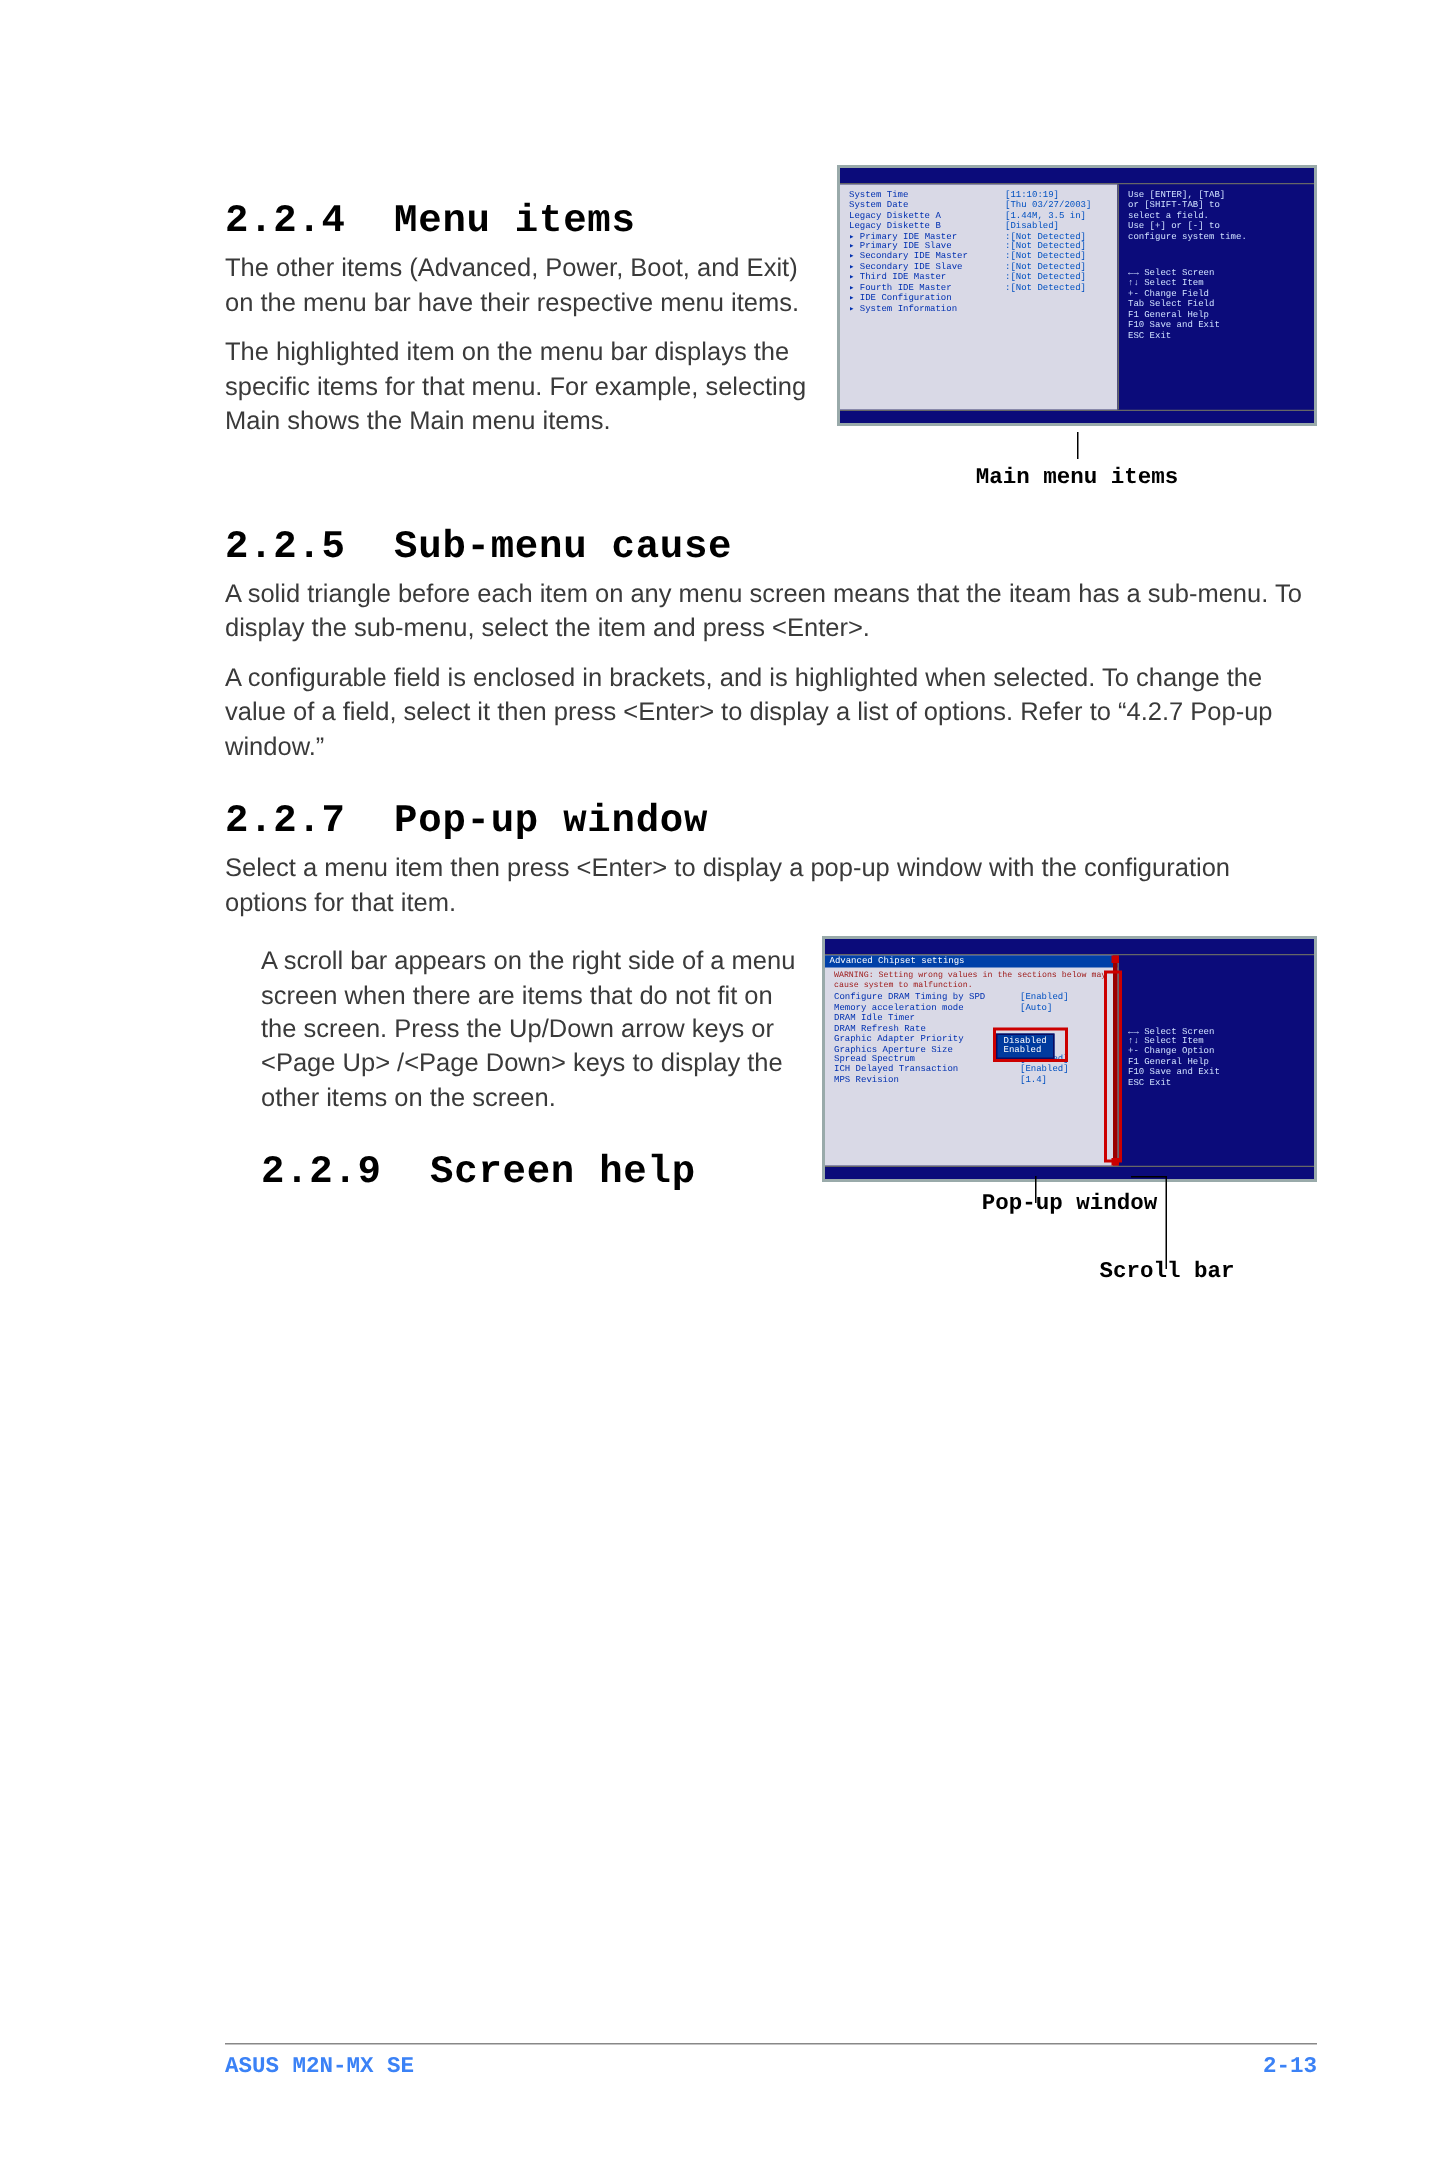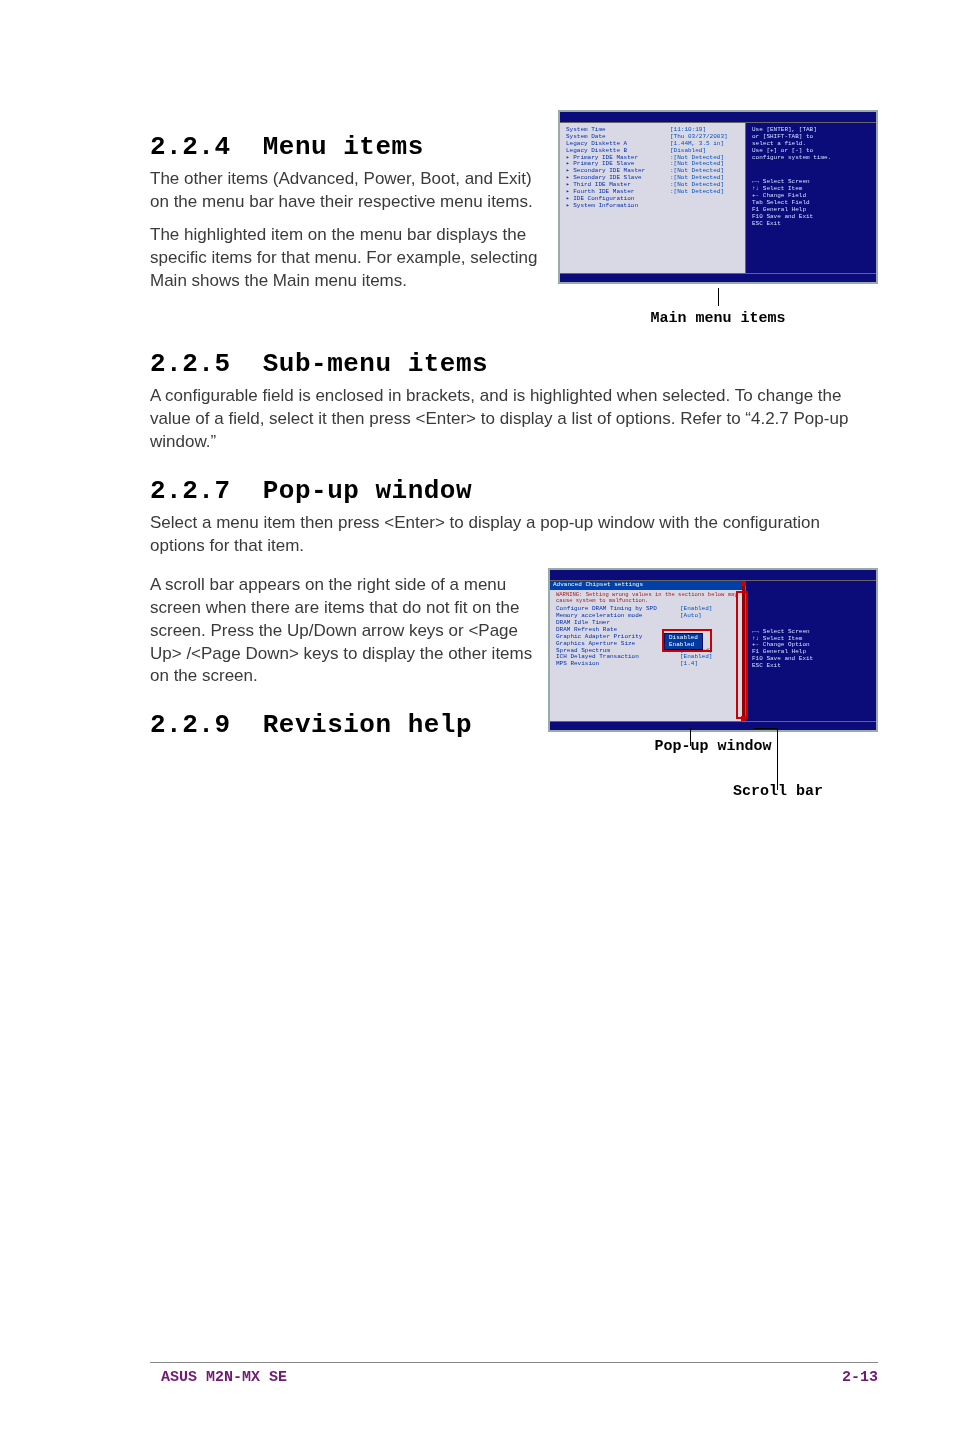--- a/index.html
+++ b/index.html
@@ -58,21 +58,21 @@
   .biitem { white-space:nowrap; }
   .bival { color:#0050c0; }
   .bios-foot { height:10px; background:#0b0b7a; border-top:1px solid #666;}
   .mini-caption { margin-top: 26px; position: relative;}
   .mini-caption::before {
     content:"";
     position:absolute; left:50%; top:-22px; width:1px; height:18px; background:#000;
   }
 
   .row2 { display:flex; gap:8px; align-items:flex-start; }
-  .row2-left { flex:1; }
+  .row2-left { flex:1;margin-left:24px; }
   .row2-right { width:330px; flex:0 0 auto; position:relative; }
 
   .bios2 { height:160px; }
   .bios2 .bios-left { position:relative;}
   .bios2 .select-dd {
     background:#003a9e; color:#fff; border:1px solid #0a0a60; padding:1px 4px; display:inline-block; margin-top:2px;
   }
   .bios2 .scroll-slot {
     position:absolute; right:0; top:0; bottom:0; width:3px; background:#9a0000;
   }
@@ -89,21 +89,21 @@
   .figwrap { position:relative; }
 
   .footer {
     position:absolute;
     left:0; right:0; bottom:52px;
     padding: 0 76px 0 150px;
   }
   .footer-line {
     border:0; border-top:1px solid #888; margin:0 0 6px 0;
   }
-  .footer-row { display:flex; justify-content:space-between; font-family:"Courier New",monospace; font-weight:bold; font-size:15px; color:#701a75;margin-left:11px;}
+  .footer-row { display:flex; justify-content:space-between; font-family:"Courier New",monospace; font-weight:bold; font-size:15px; color:#3b82f6;}
 </style>
 </head>
 <body>
 
 <div class="page">
 
   <div class="top-row">
     <div class="top-left">
       <div class="h-section">
         <span>2.2.4</span>&nbsp;&nbsp;<span>Menu items</span>
@@ -154,35 +154,36 @@
             </div>
           </div>
           <div class="bios-foot"></div>
         </div>
         <div class="caption mini-caption">Main menu items</div>
       </div>
     </div>
   </div>
 
   <div class="h-section">
-    <span>2.2.5</span>&nbsp;&nbsp;<span>Sub-menu items</span>
-  </div>
+    <span>2.2.5</span>&nbsp;&nbsp;<span>Sub-menu cause</span>
+  </div>
+  <div class="body-text">A solid triangle before each item on any menu screen means that the iteam has a sub-menu. To display the sub-menu, select the item and press &lt;Enter&gt;.</div>
 
   <div class="body-text">A configurable field is enclosed in brackets, and is highlighted when selected. To change the value of a field, select it then press &lt;Enter&gt; to display a list of options. Refer to “4.2.7 Pop-up window.”</div>
 
   <div class="h-section">
     <span>2.2.7</span>&nbsp;&nbsp;<span>Pop-up window</span>
   </div>
   <div class="body-text">Select a menu item then press &lt;Enter&gt; to display a pop-up window with the configuration options for that item.</div>
 
   <div class="row2">
     <div class="row2-left">
       <div class="body-text">A scroll bar appears on the right side of a menu screen when there are items that do not fit on the screen. Press the Up/Down arrow keys or &lt;Page Up&gt; /&lt;Page Down&gt; keys to display the other items on the screen.</div>
       <div class="h-section">
-        <span>2.2.9</span>&nbsp;&nbsp;<span>Revision help</span>
+        <span>2.2.9</span>&nbsp;&nbsp;<span>Screen help</span>
       </div>
     </div>
     <div class="row2-right">
       <div class="figwrap">
         <div class="bios bios2">
           <div class="bios-bar"></div>
           <div class="bios-body">
             <div class="bios-left" style="color:#0030b0;">
               <div style="background:#0040a8;color:#fff;padding:1px 3px;margin:-4px -6px 2px -6px;">Advanced Chipset settings</div>
               <div style="color:#a02020;font-size:5.5px;margin-bottom:2px">WARNING: Setting wrong values in the sections below may cause system to malfunction.</div>

